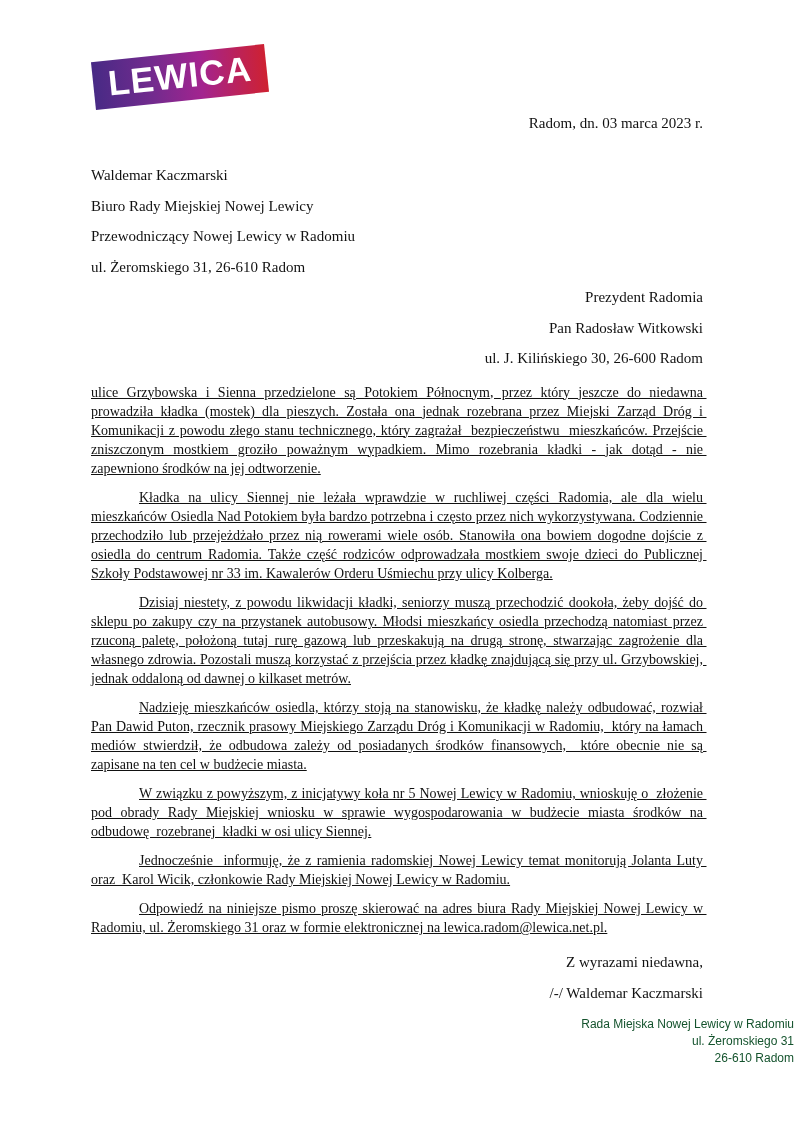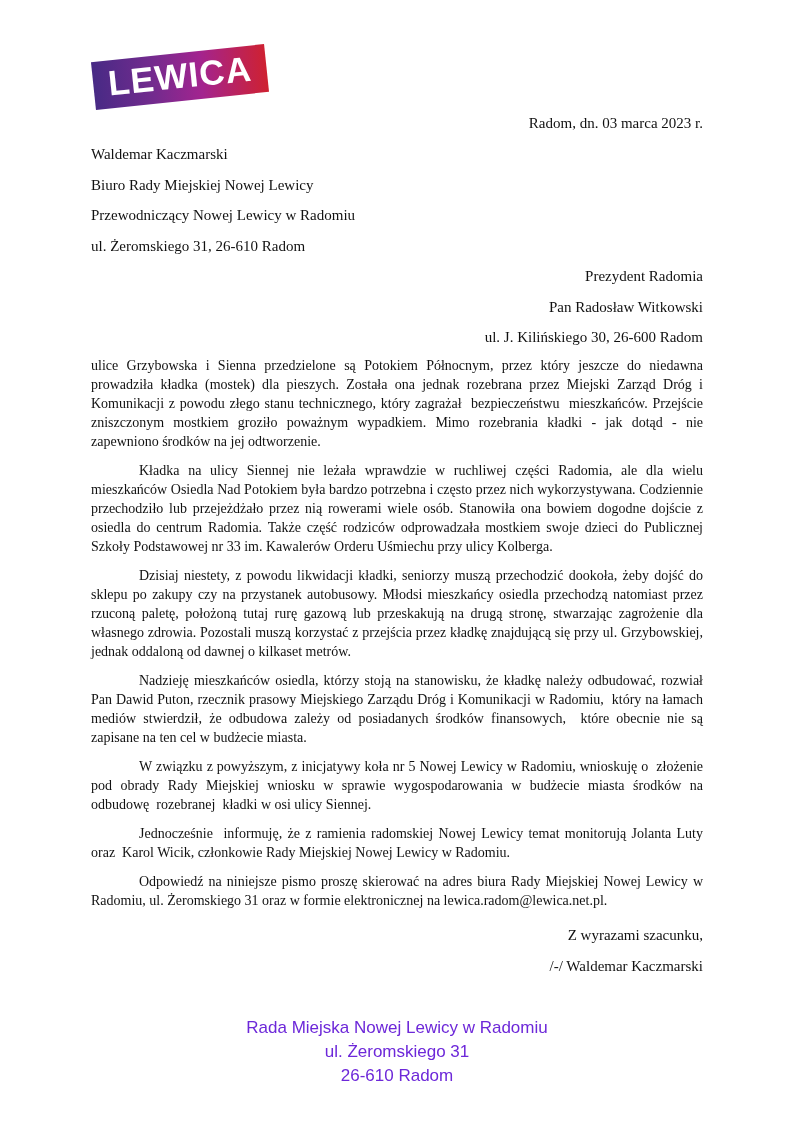--- a/index.html
+++ b/index.html
@@ -42,26 +42,26 @@
   
   .date-line {
     margin-top: 2px;
     text-align: right;
     font-size: 15px;
     line-height: 20px;
   }
 
   .addr { font-size: 15px; line-height: 30.5px; }
   .addr p { margin: 0; }
-  .sender-block { margin-top: 6px; text-align: left; }
+  .sender-block { margin-top: 27px; text-align: left; }
   .recipient-block { text-align: right; }
   .salutation { font-size: 15px; line-height: 30.5px; margin: 0; }
 
   
-  .letter-body { margin-top: 3px; }
+  .letter-body { margin-top: 9px; text-decoration: underline; }
   .letter-body p {
     margin: 0 0 10px 0;
     font-size: 14px;
     line-height: 1.36;
     text-align: justify;
     white-space: pre-wrap;
   }
   .letter-body p.indented { text-indent: 48px; }
 
   
@@ -72,25 +72,25 @@
     line-height: 31px;
   }
   .closing-block p { margin: 0; }
 
   
   .page-footer {
     position: absolute;
     left: 0;
     right: 0;
     top: 1016px;
-    text-align: center;
+    text-align: right;
     font-family: "Liberation Sans", "DejaVu Sans", sans-serif;
-    font-size: 17px;
+    font-size: 12px;
     line-height: 1.42;
-    color: #6d28d9;
+    color: #14532d;
   }
   .page-footer p { margin: 0; }
 </style>
 </head>
 <body>
 
 <div class="page">
 
   <div class="logo-row">
     <div class="logo-banner">
@@ -118,21 +118,21 @@
     <p>ulice Grzybowska i Sienna przedzielone są Potokiem Północnym, przez który jeszcze do niedawna prowadziła kładka (mostek) dla pieszych. Została ona jednak rozebrana przez Miejski Zarząd Dróg i Komunikacji z powodu złego stanu technicznego, który zagrażał  bezpieczeństwu  mieszkańców. Przejście zniszczonym mostkiem groziło poważnym wypadkiem. Mimo rozebrania kładki - jak dotąd - nie zapewniono środków na jej odtworzenie.</p>
     <p class="indented">Kładka na ulicy Siennej nie leżała wprawdzie w ruchliwej części Radomia, ale dla wielu mieszkańców Osiedla Nad Potokiem była bardzo potrzebna i często przez nich wykorzystywana. Codziennie przechodziło lub przejeżdżało przez nią rowerami wiele osób. Stanowiła ona bowiem dogodne dojście z osiedla do centrum Radomia. Także część rodziców odprowadzała mostkiem swoje dzieci do Publicznej Szkoły Podstawowej nr 33 im. Kawalerów Orderu Uśmiechu przy ulicy Kolberga.</p>
     <p class="indented">Dzisiaj niestety, z powodu likwidacji kładki, seniorzy muszą przechodzić dookoła, żeby dojść do sklepu po zakupy czy na przystanek autobusowy. Młodsi mieszkańcy osiedla przechodzą natomiast przez rzuconą paletę, położoną tutaj rurę gazową lub przeskakują na drugą stronę, stwarzając zagrożenie dla własnego zdrowia. Pozostali muszą korzystać z przejścia przez kładkę znajdującą się przy ul. Grzybowskiej, jednak oddaloną od dawnej o kilkaset metrów.</p>
     <p class="indented">Nadzieję mieszkańców osiedla, którzy stoją na stanowisku, że kładkę należy odbudować, rozwiał Pan Dawid Puton, rzecznik prasowy Miejskiego Zarządu Dróg i Komunikacji w Radomiu,  który na łamach mediów stwierdził, że odbudowa zależy od posiadanych środków finansowych,  które obecnie nie są zapisane na ten cel w budżecie miasta.</p>
     <p class="indented">W związku z powyższym, z inicjatywy koła nr 5 Nowej Lewicy w Radomiu, wnioskuję o  złożenie pod obrady Rady Miejskiej wniosku w sprawie wygospodarowania w budżecie miasta środków na odbudowę  rozebranej  kładki w osi ulicy Siennej.</p>
     <p class="indented">Jednocześnie  informuję, że z ramienia radomskiej Nowej Lewicy temat monitorują Jolanta Luty oraz  Karol Wicik, członkowie Rady Miejskiej Nowej Lewicy w Radomiu.</p>
     <p class="indented">Odpowiedź na niniejsze pismo proszę skierować na adres biura Rady Miejskiej Nowej Lewicy w Radomiu, ul. Żeromskiego 31 oraz w formie elektronicznej na lewica.radom@lewica.net.pl.</p>
   </div>
 
   <div class="closing-block">
-    <p>Z wyrazami szacunku,</p>
+    <p>Z wyrazami niedawna,</p>
     <p>/-/ Waldemar Kaczmarski</p>
   </div>
 
   <div class="page-footer">
     <p>Rada Miejska Nowej Lewicy w Radomiu</p>
     <p>ul. Żeromskiego 31</p>
     <p>26-610 Radom</p>
   </div>
 
 </div>

